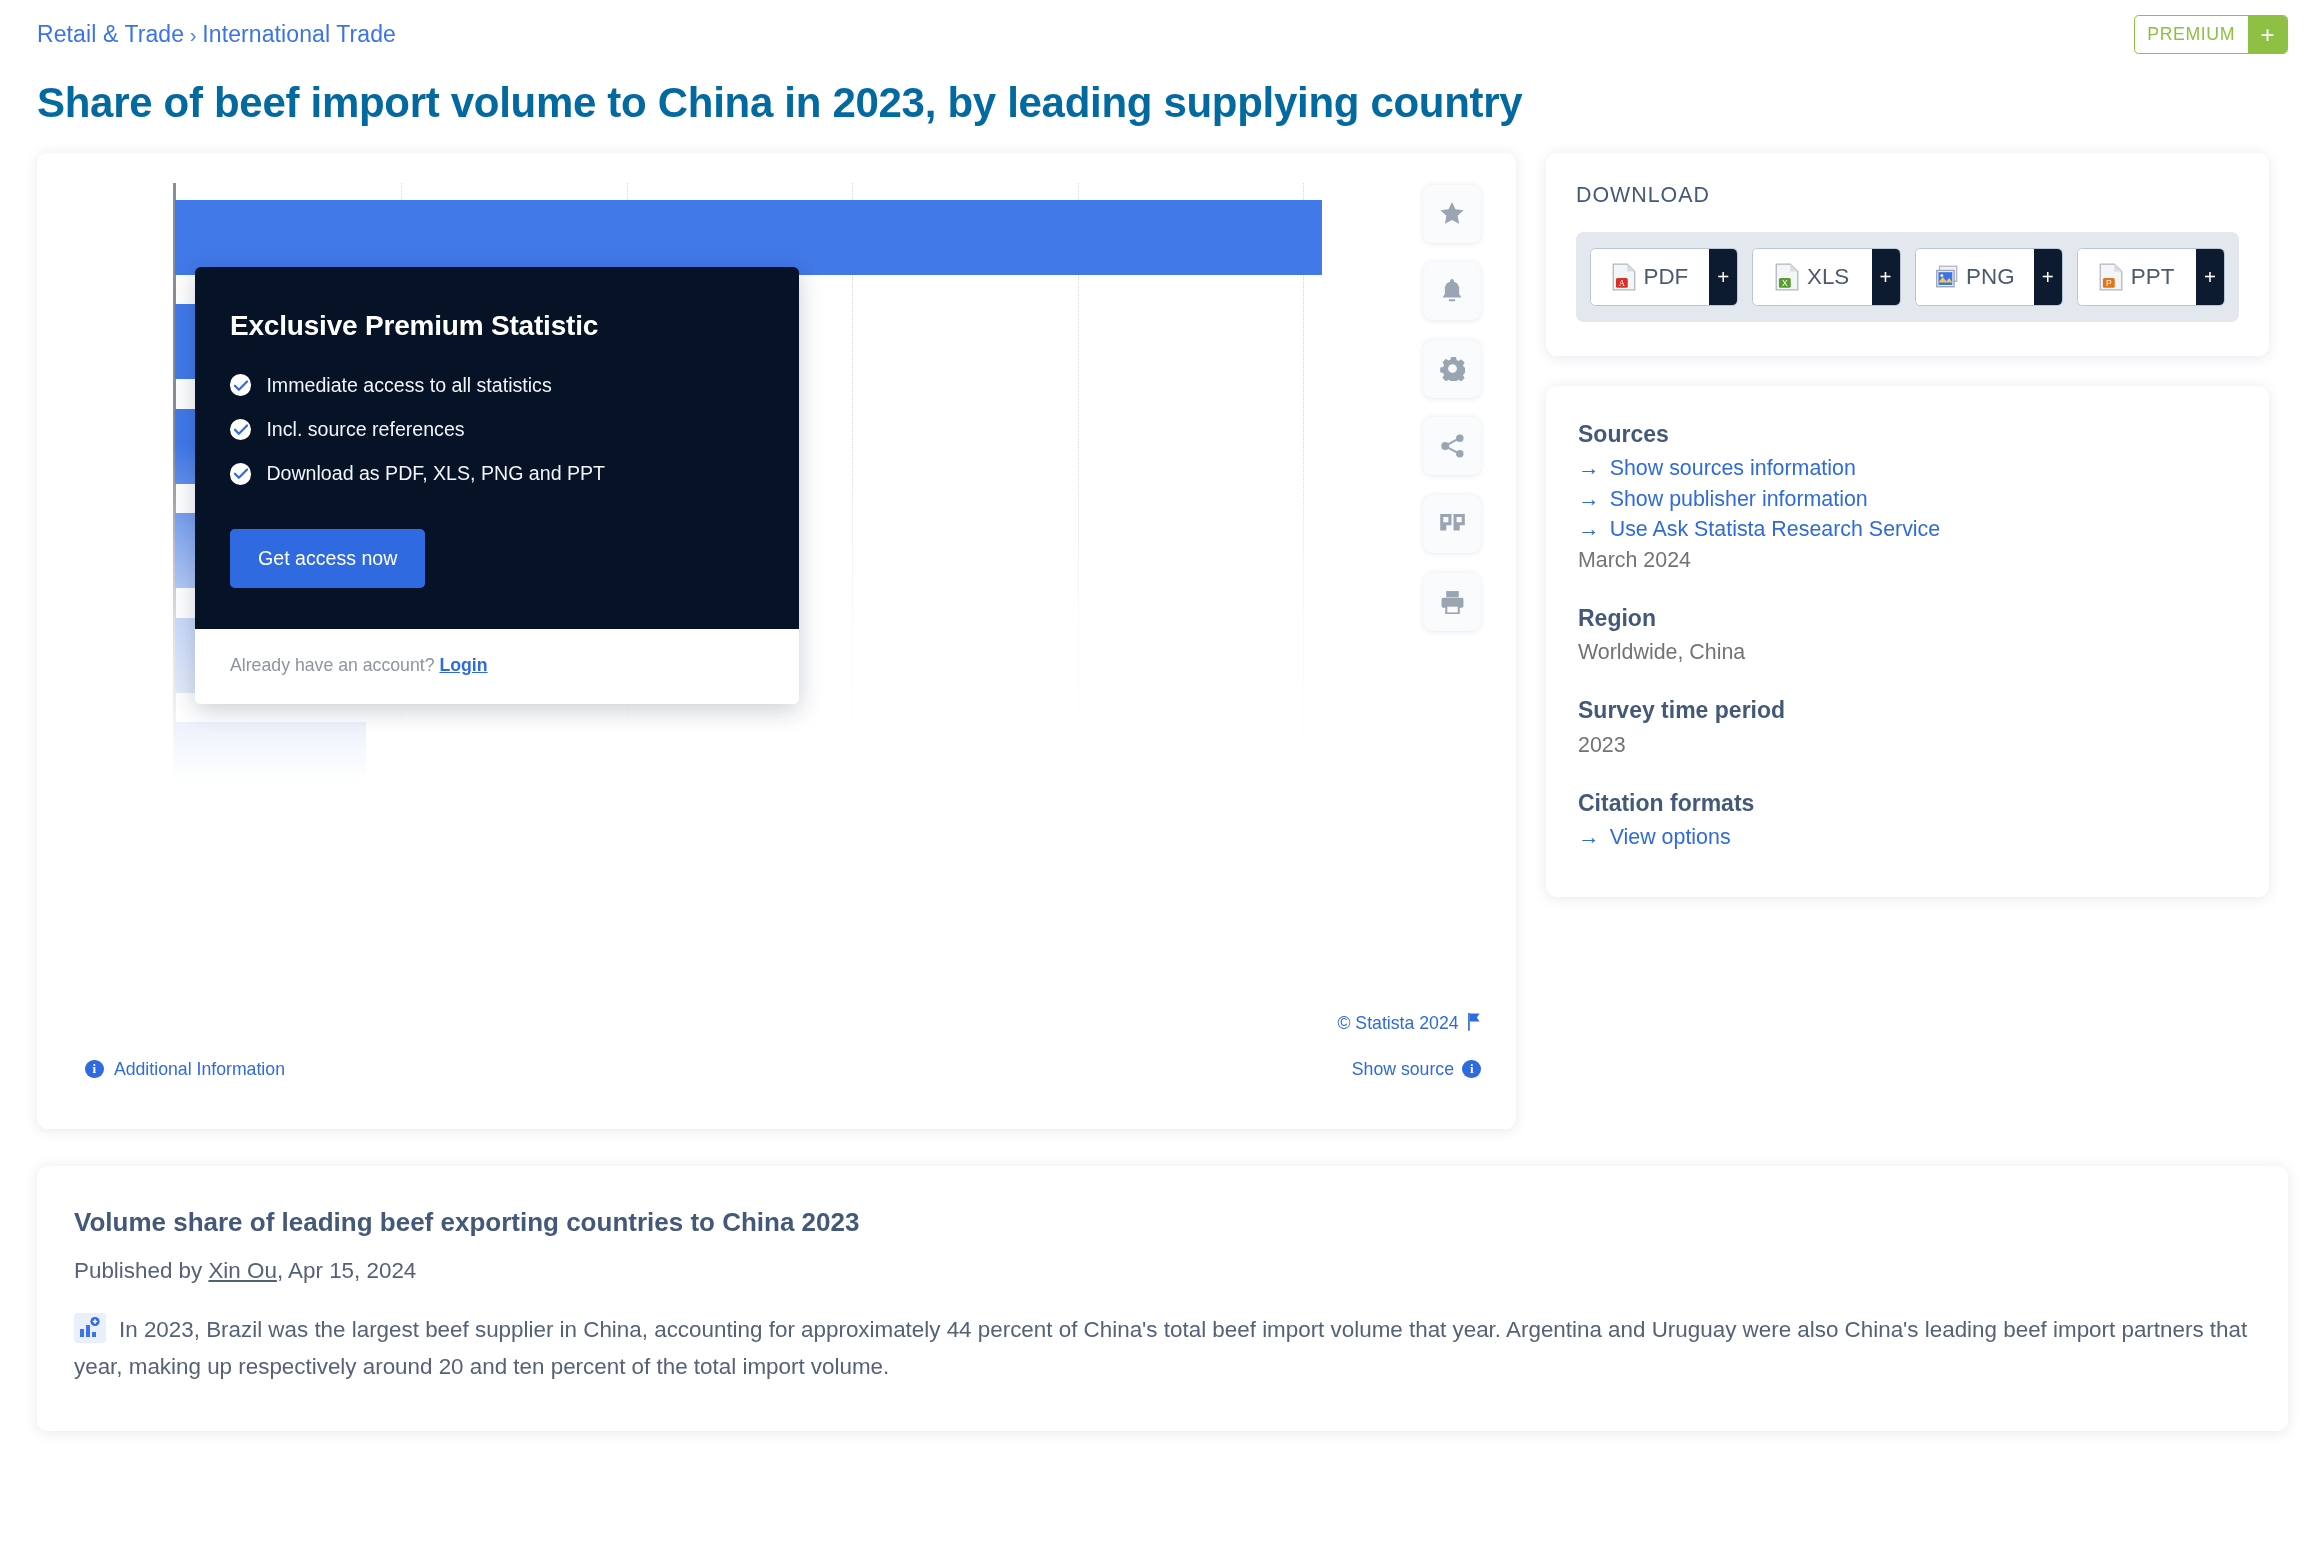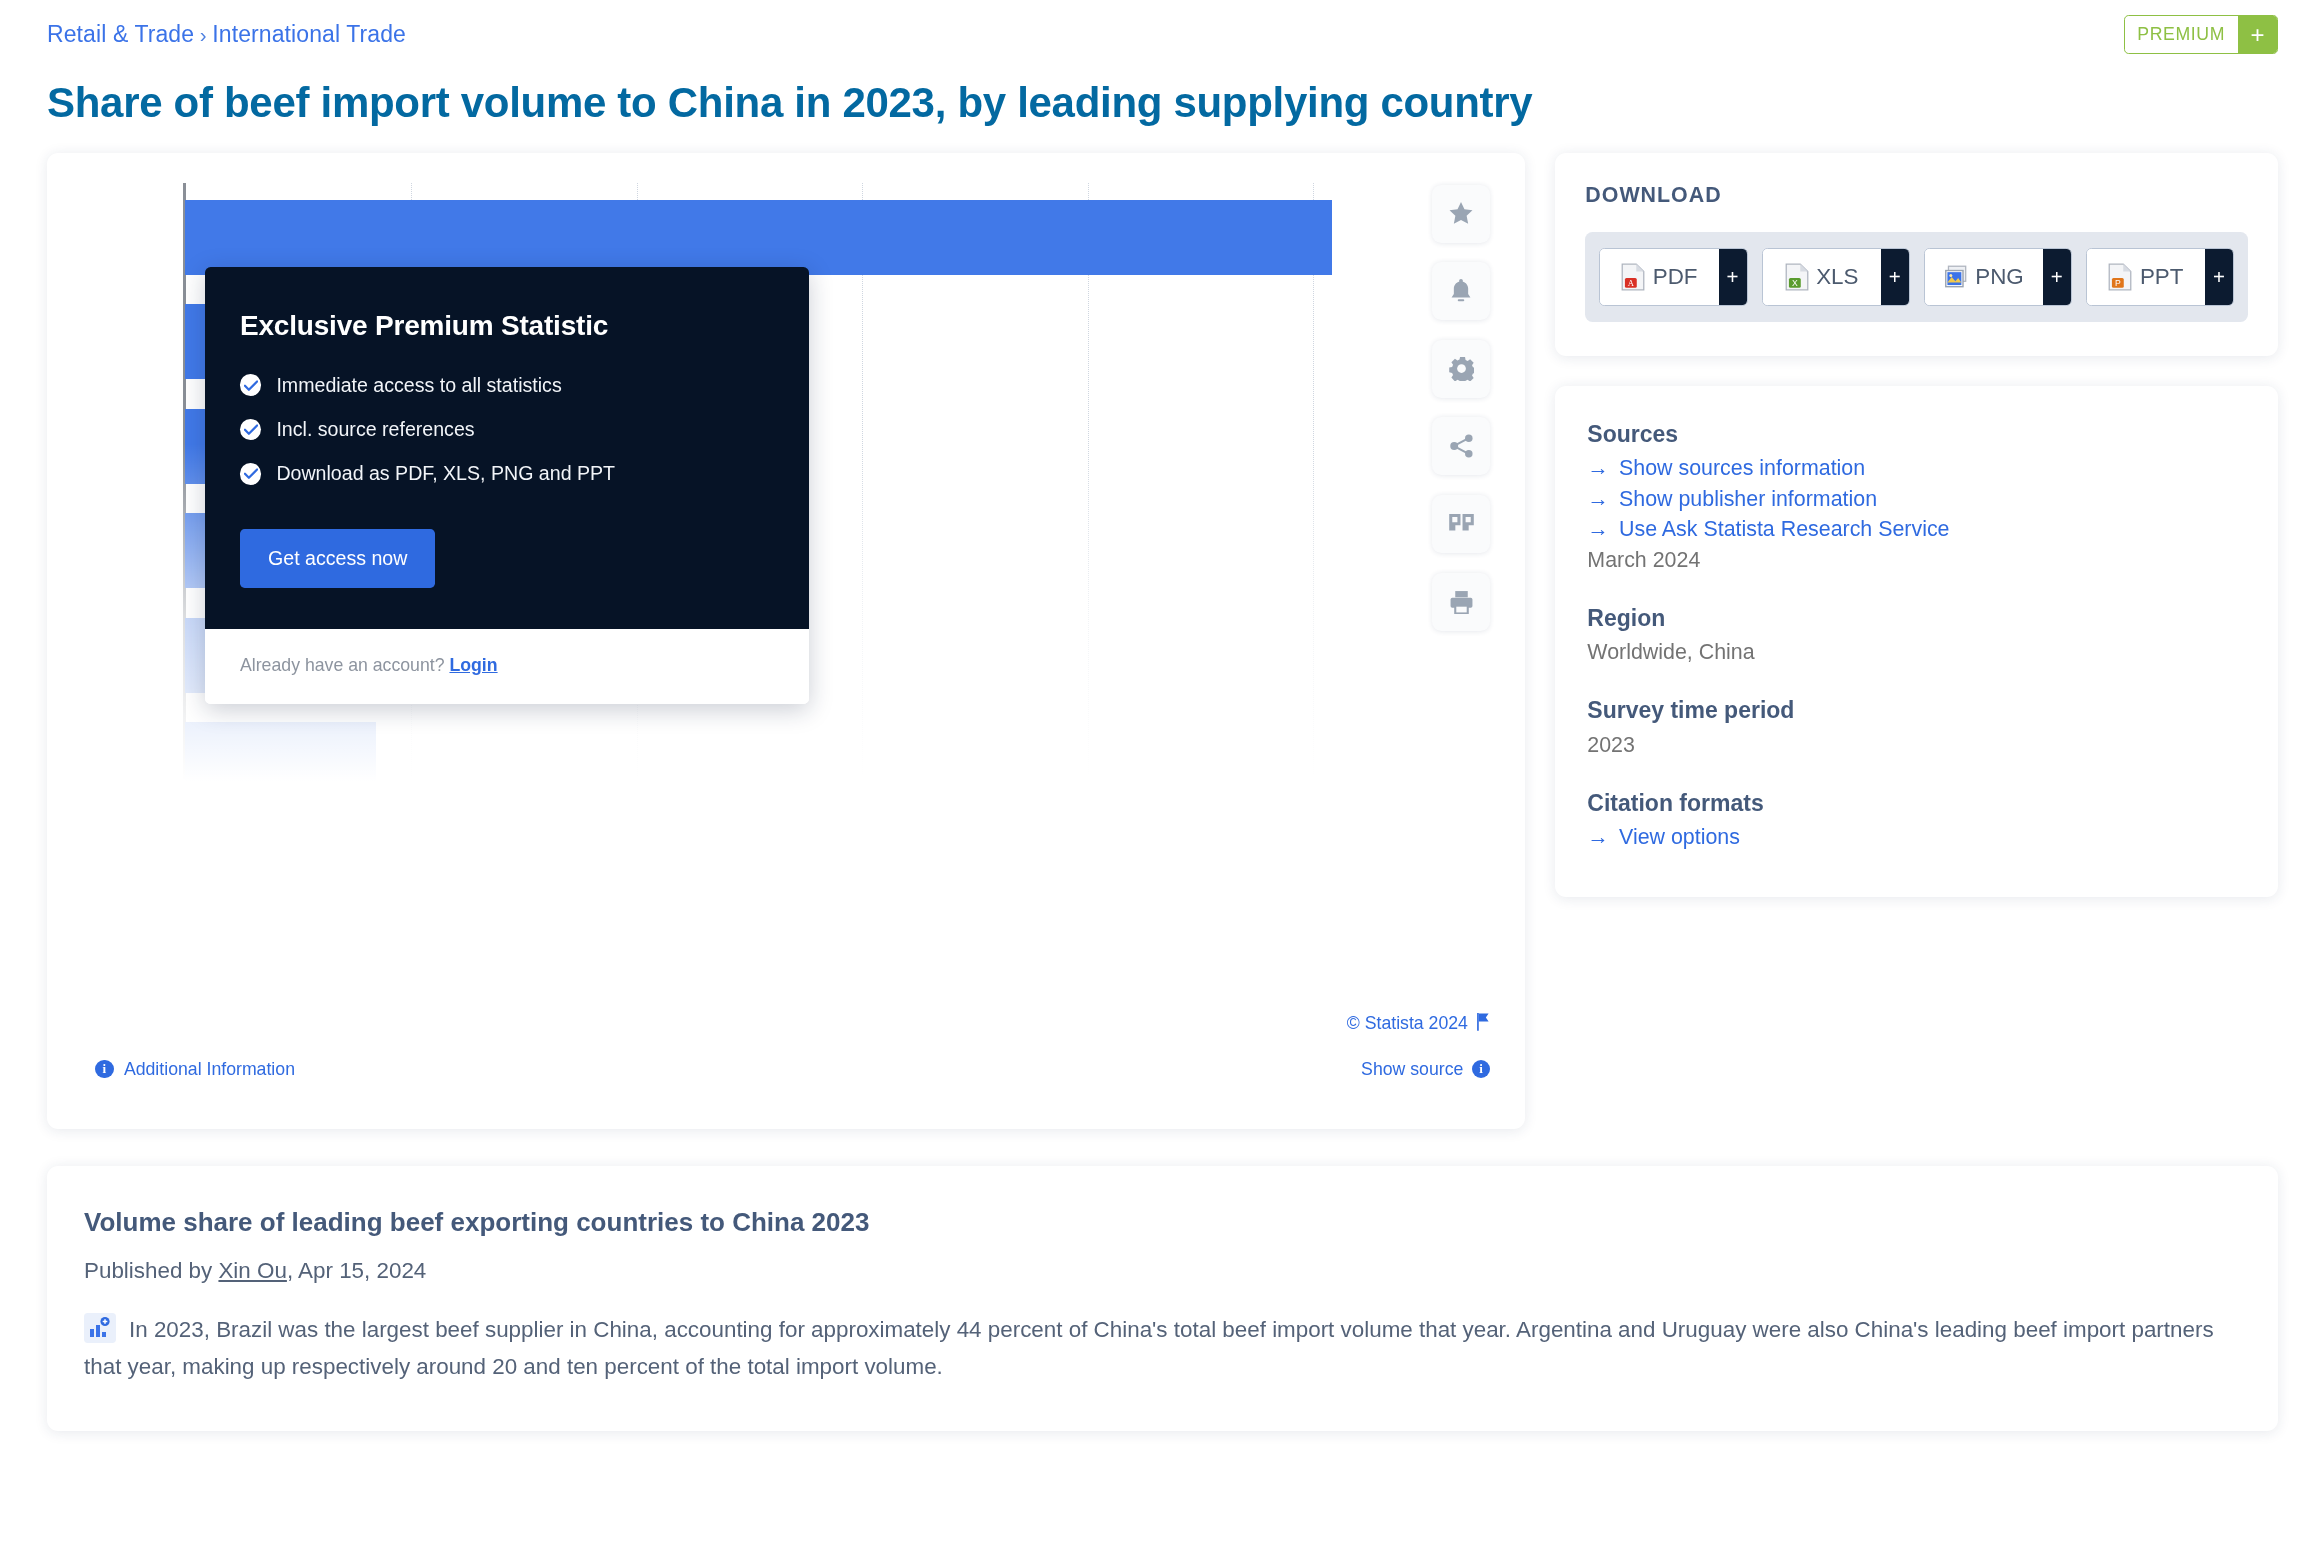--- a/index.html
+++ b/index.html
@@ -10,21 +10,21 @@
     background: #ffffff;
     font-family: "Liberation Sans", sans-serif;
     overflow: hidden;
   }
 
   .page {
     position: relative;
     width: 2325px;
     height: 1247px;
     background: #ffffff;
-    padding: 0 47px;
+    padding: 0 37px;
   }
 
   
   .topbar {
     position: relative;
     height: 75px;
     padding-top: 20.5px;
   }
   .breadcrumb {
     font-size: 23px;
@@ -289,21 +289,21 @@
     gap: 30px;
   }
   .panel {
     background: #ffffff;
     border-radius: 11.2px;
     box-shadow: 0 1.9px 13px rgba(31, 50, 88, .10);
   }
   .dl-panel { padding: 30px 30px 34px 30px; }
   .dl-title {
     font-size: 21.4px;
-    font-weight: bold;
+    font-weight: normal;
     color: #44597a;
     letter-spacing: 1px;
     margin-bottom: 24px;
   }
   .dl-strip {
     background: #e3e7ee;
     border-radius: 7.5px;
     padding: 16px 14px;
     display: flex;
     gap: 14px;

